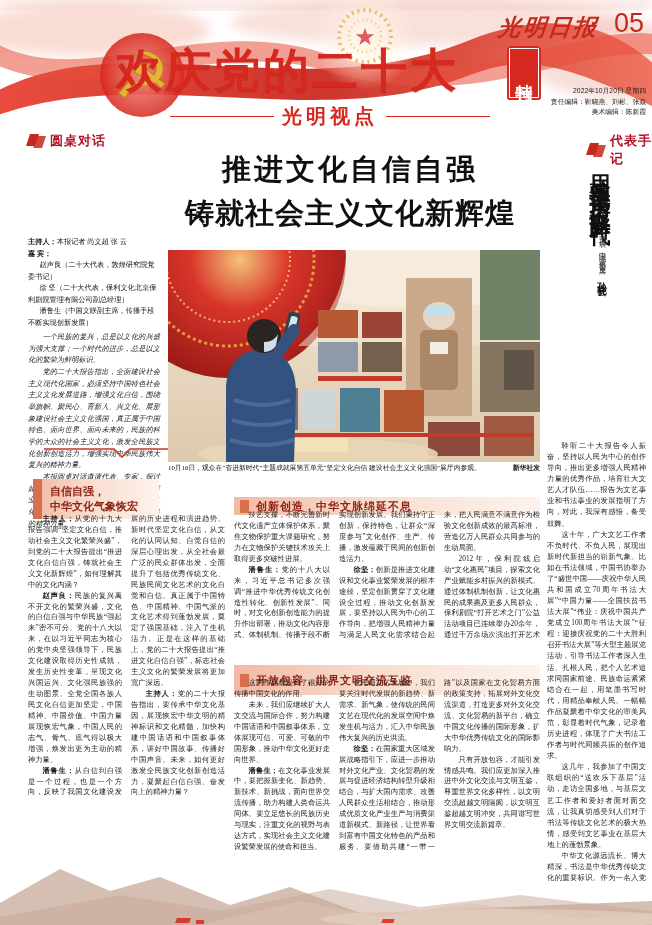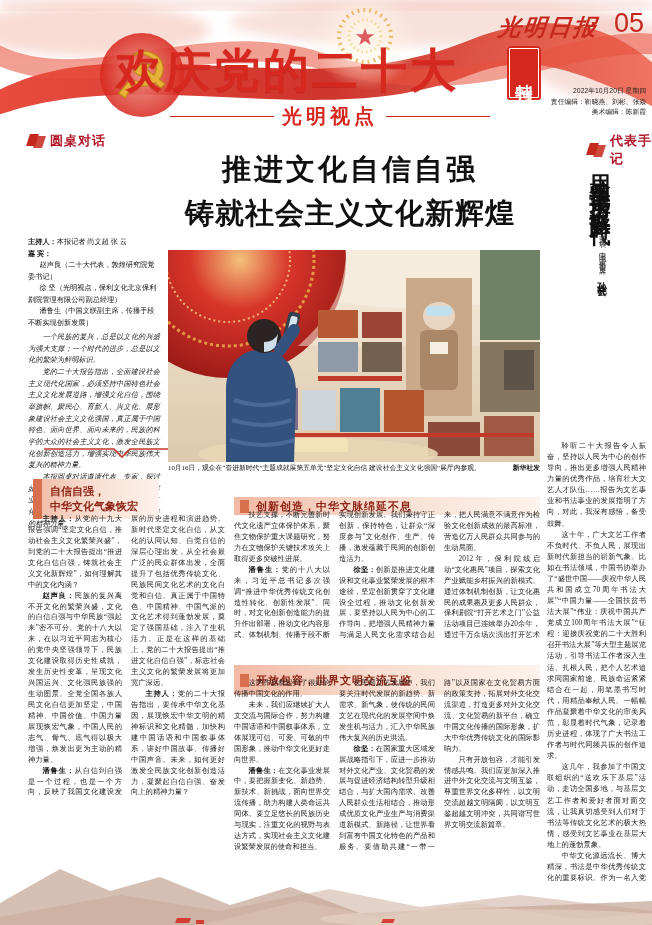--- a/index.html
+++ b/index.html
@@ -160,21 +160,21 @@
 
   <div class="headline">
     <div class="l1">推进文化自信自强</div>
     <div class="l2">铸就社会主义文化新辉煌</div>
   </div>
 
   <div class="byline">
     <div><b>主持人：</b><span>本报记者 尚文超 张 云</span></div>
     <div><b>嘉 宾：</b></div>
     <span class="g">赵声良（二十大代表，敦煌研究院党委书记）</span>
-    <span class="g">徐 坚（光明视点，保利文化北京保利剧院管理有限公司副总经理）</span>
+    <span class="g">徐 坚（二十大代表，保利文化北京保利剧院管理有限公司副总经理）</span>
     <span class="g">潘鲁生（中国文联副主席，传播手段不断实现创新发展）</span>
   </div>
 
   <div class="intro">
     <p>一个民族的复兴，总是以文化的兴盛为强大支撑；一个时代的进步，总是以文化的繁荣为鲜明标识。</p>
     <p>党的二十大报告指出，全面建设社会主义现代化国家，必须坚持中国特色社会主义文化发展道路，增强文化自信，围绕举旗帜、聚民心、育新人、兴文化、展形象建设社会主义文化强国，真正属于中国特色、面向世界、面向未来的，民族的科学的大众的社会主义文化，激发全民族文化创新创造活力，增强实现中华民族伟大复兴的精神力量。</p>
     <p>本报圆桌对话邀请代表、专家，探讨如何推进文化自信自强，繁荣发展文化事业和文化产业，走好中国特色社会主义文化发展道路，增强实现中华民族伟大复兴的精神力量。</p>
   </div>
   <svg class="brace" width="160" height="12" viewBox="0 0 160 12">
     <polyline points="0,2 70,2 78,10 86,2 160,2" fill="none" stroke="#c5382a" stroke-width="1.6"></polyline>

